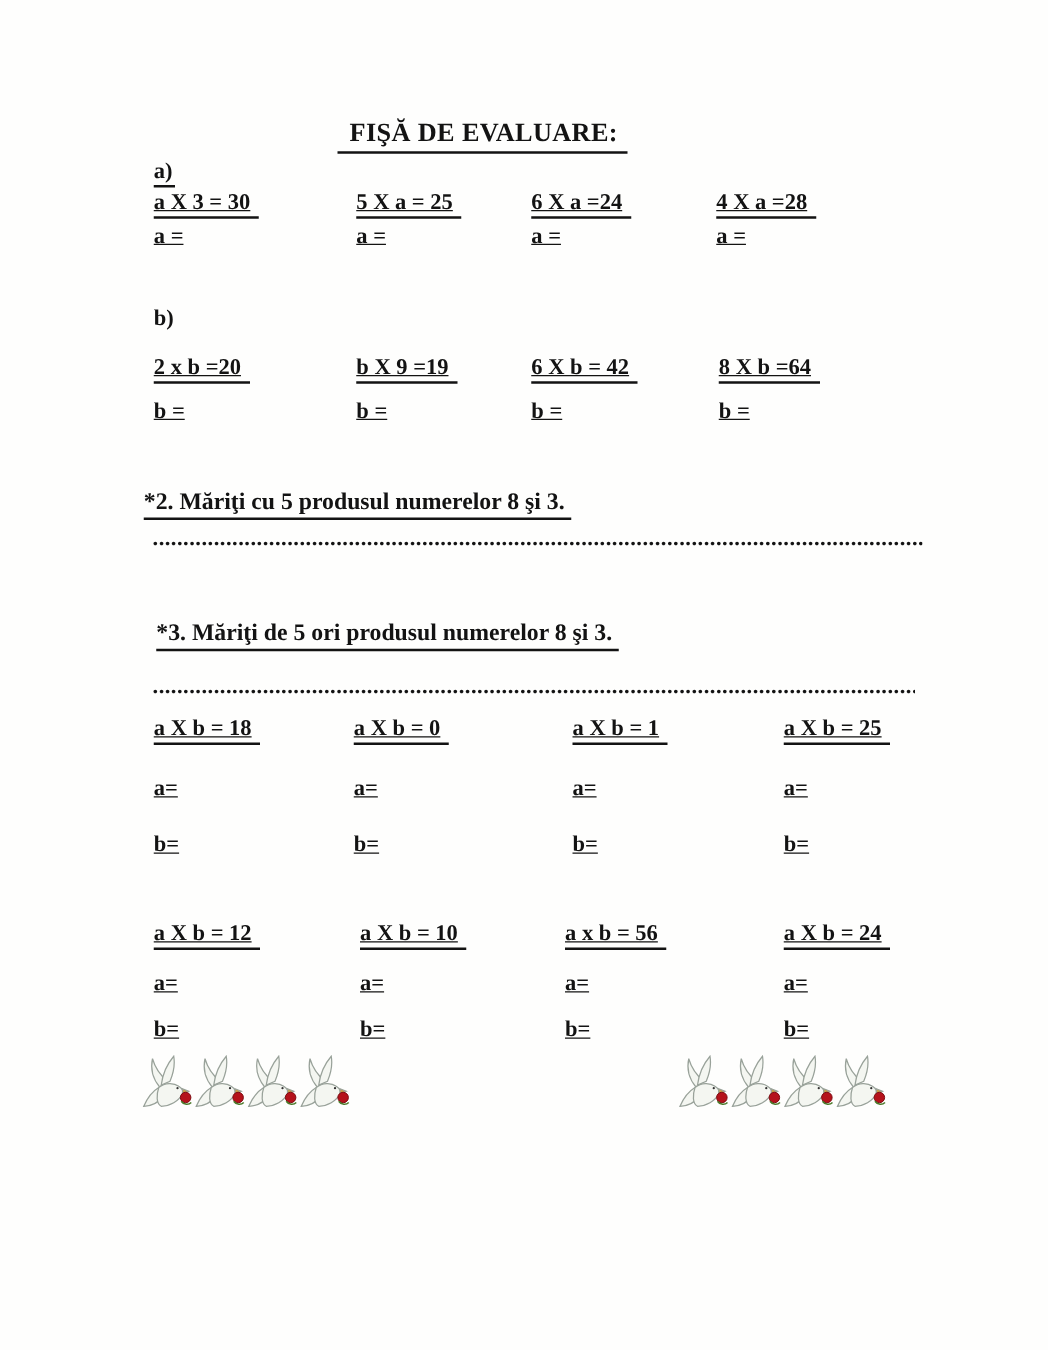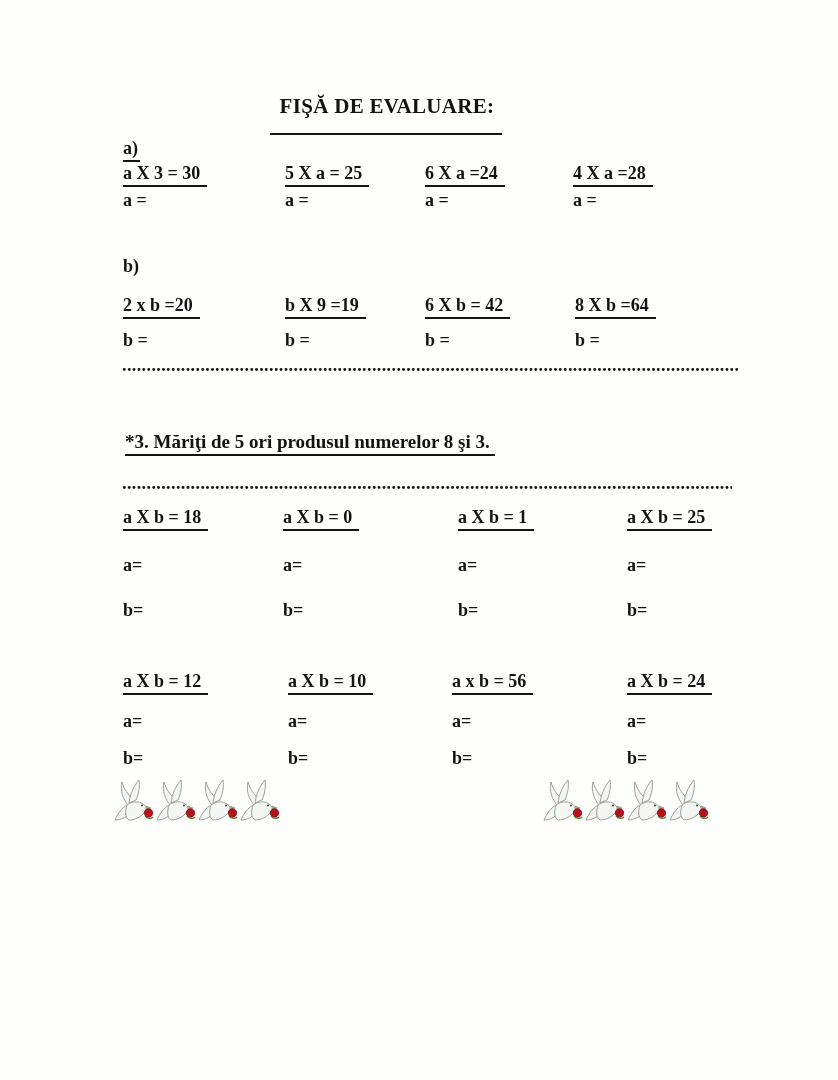--- a/index.html
+++ b/index.html
@@ -14,21 +14,21 @@
   }
   .page { padding-top: 94px; width: 838px; height: 1080px; }
 
   .u { border-bottom: 2px solid #131313; padding-bottom: 1px; }
 
   .title-wrap { width: 772px; text-align: center; }
   .title {
     display: inline-block;
     font-size: 21px;
     letter-spacing: 0.3px;
-    padding: 0 8px 14px 10px;
+    padding: 0 8px 2px 10px;
     border-bottom: 2px solid #131313;
   }
 
   .h1 {
     margin: 25px 0 0 98px;
     font-size: 18px;
     white-space: nowrap;
     display: inline-block;
     padding-right: 4px;
   }
@@ -38,21 +38,21 @@
     white-space: nowrap;
     display: inline-block;
     padding-right: 5px;
   }
   .block { display: block; }
 
   .part-label { margin: 3px 0 0 123px; font-size: 18px; }
   .part-label-u { display: inline-block; padding-right: 2px; }
 
   .grid { display: grid; margin-left: 123px; width: 680px; font-size: 18px; }
-  .grid > span { justify-self: start; white-space: nowrap; }
+  .grid > span { justify-self: start; white-space: nowrap; text-decoration: underline; }
   .eq { display: inline-block; padding-right: 7px; }
 
   .grid-1 { grid-template-columns: 162px 140px 148px 1fr; row-gap: 3px; margin-top: 1px; }
   .grid-1b { grid-template-columns: 162px 140px 150px 1fr; row-gap: 11px; margin-top: 18px; }
   .grid-4a { grid-template-columns: 160px 175px 169px 1fr; row-gap: 24px; margin-top: 13px; }
   .grid-4b { grid-template-columns: 165px 164px 175px 1fr; row-gap: 16px; margin-top: 50px; }
 
   .mt-b-label { margin-top: 45px; }
   .h2 { margin-top: 52px; }
   .dots {
@@ -106,20 +106,23 @@
     <span class="eq u">2 x b =20</span>
     <span class="eq u">b X 9 =19</span>
     <span class="eq u">6 X b = 42</span>
     <span class="eq u">8 X b =64</span>
     <span class="ans">b =</span>
     <span class="ans">b =</span>
     <span class="ans">b =</span>
     <span class="ans">b =</span>
   </div>
 
+  <div class="h2 block">
+    <span class="heading u">*2. Măriţi cu 5 produsul numerelor 8 şi 3.</span>
+  </div>
   <div class="dots">......................................................................................................................................................</div>
 
   <div class="h3 block">
     <span class="heading u">*3. Măriţi de 5 ori produsul numerelor 8 şi 3.</span>
   </div>
   <div class="dots dots2">......................................................................................................................................................</div>
 
 
   <div class="grid grid-4a">
     <span class="eq u">a X b = 18</span>

